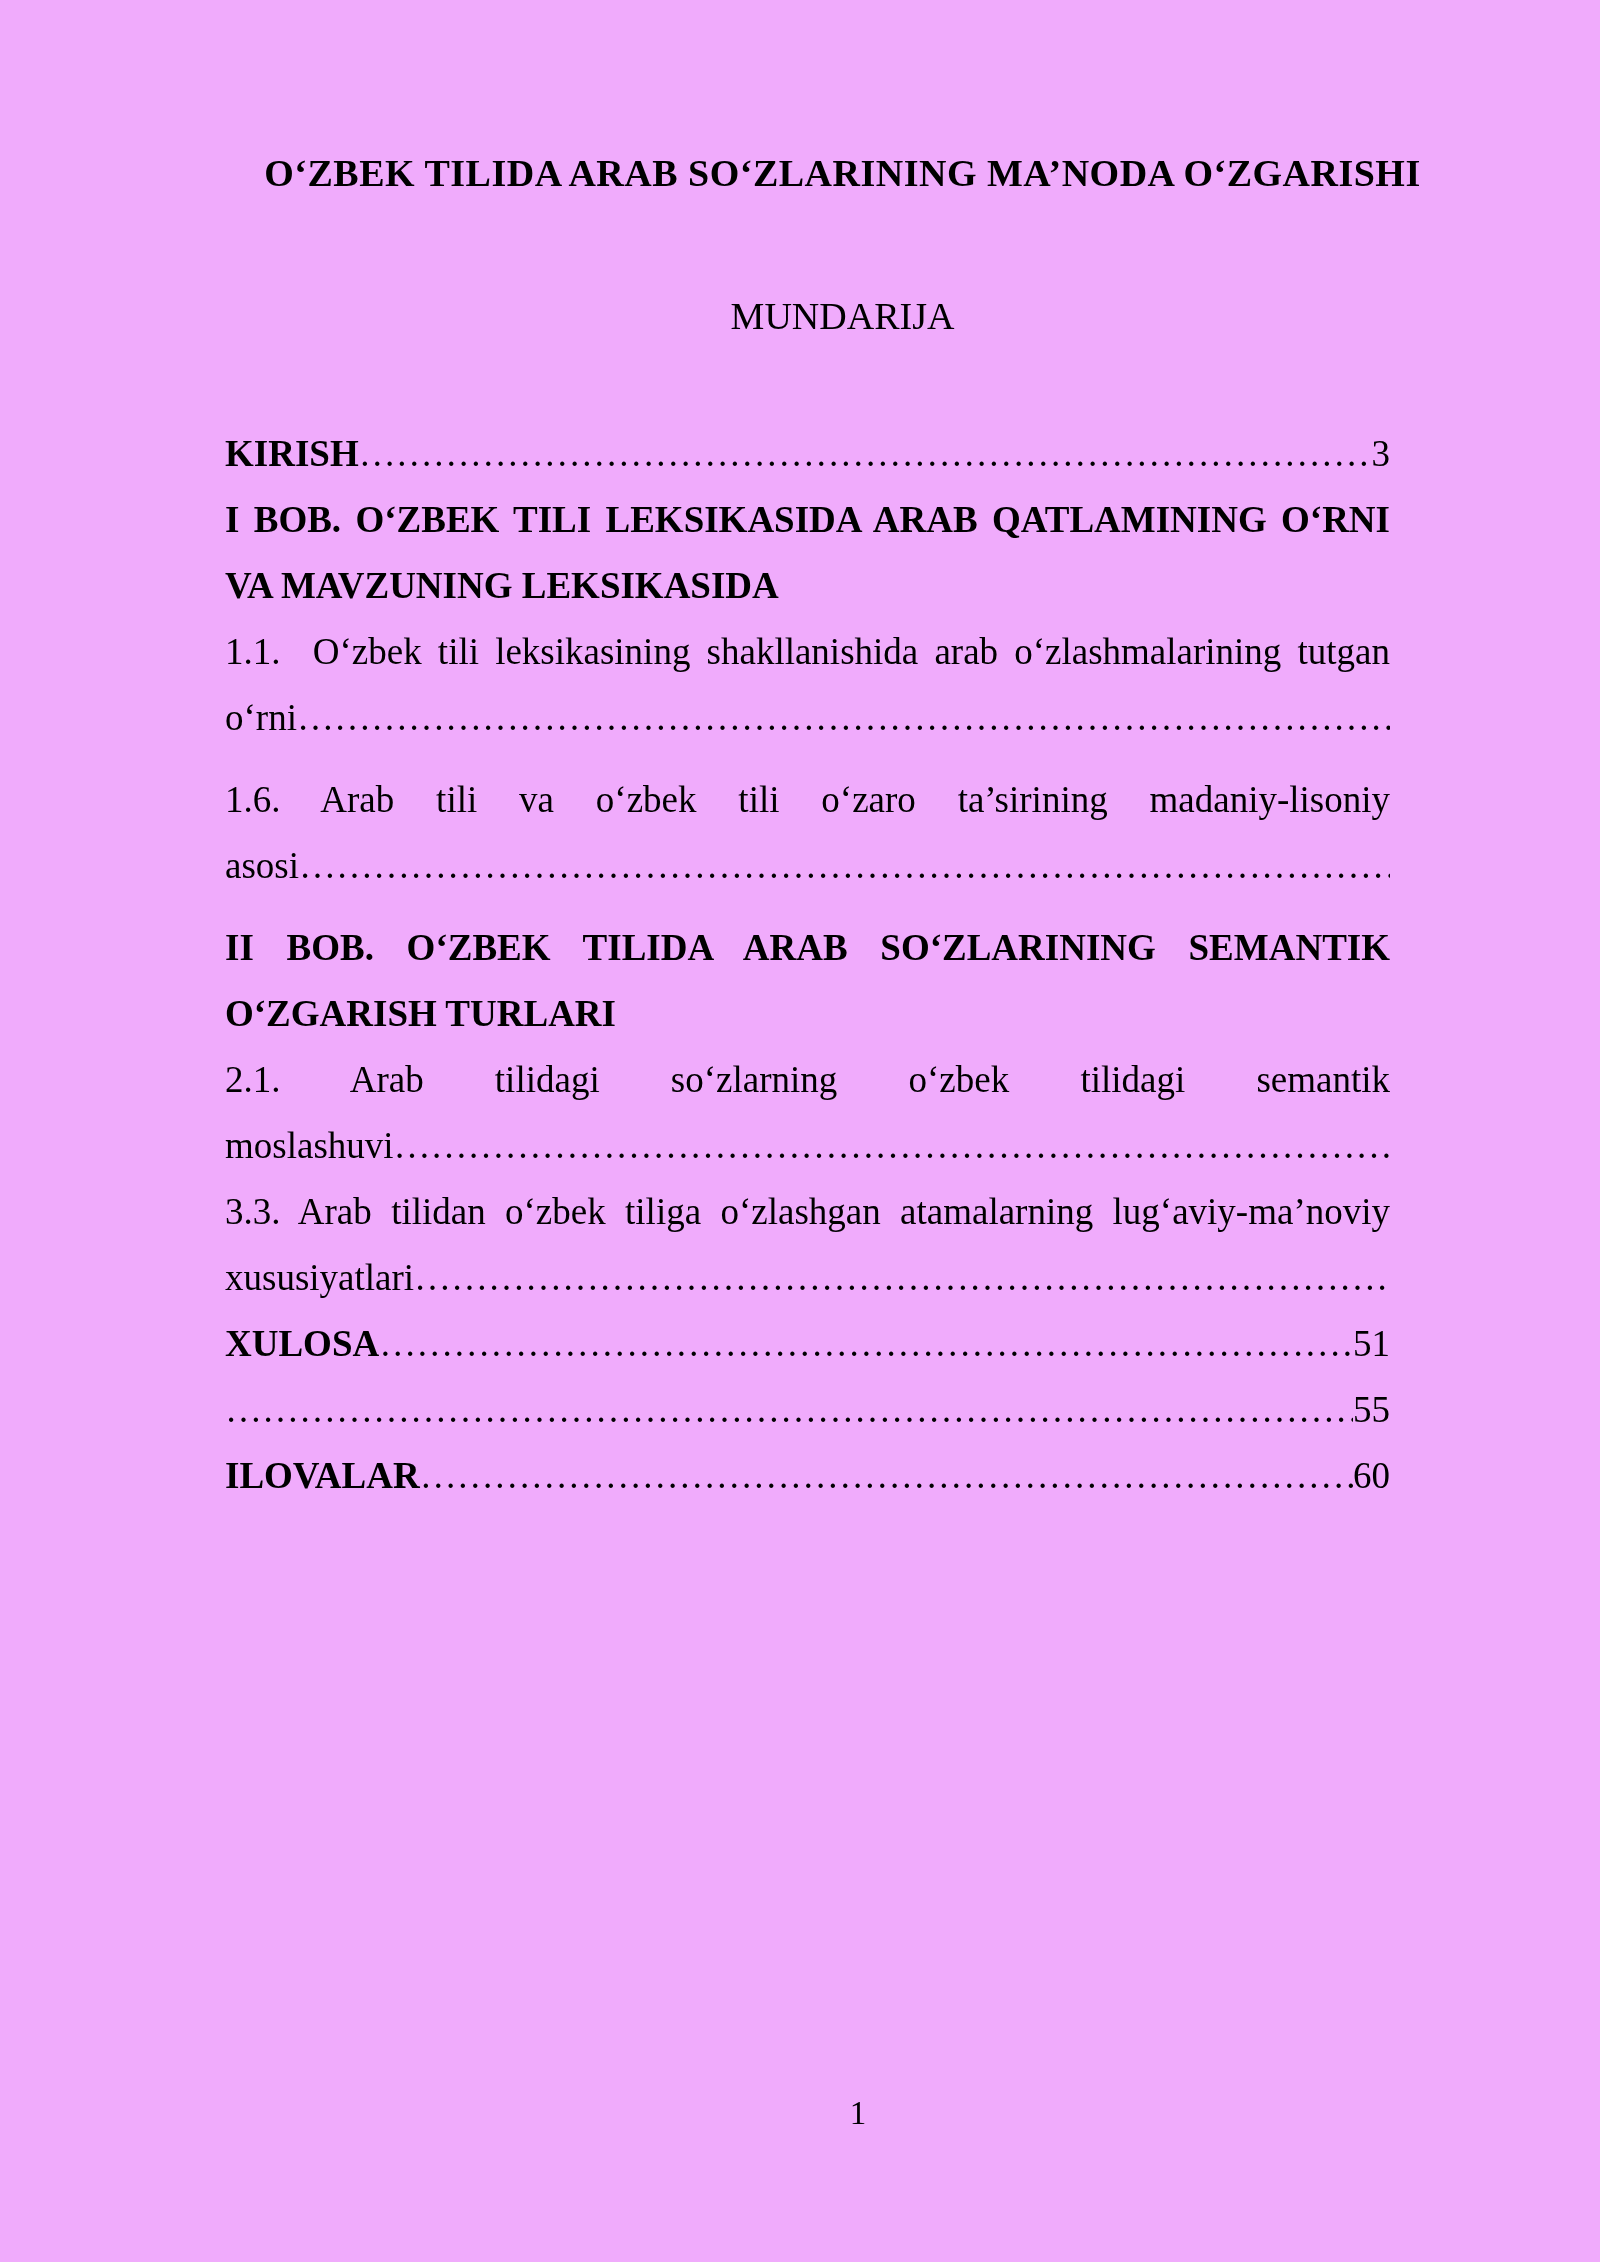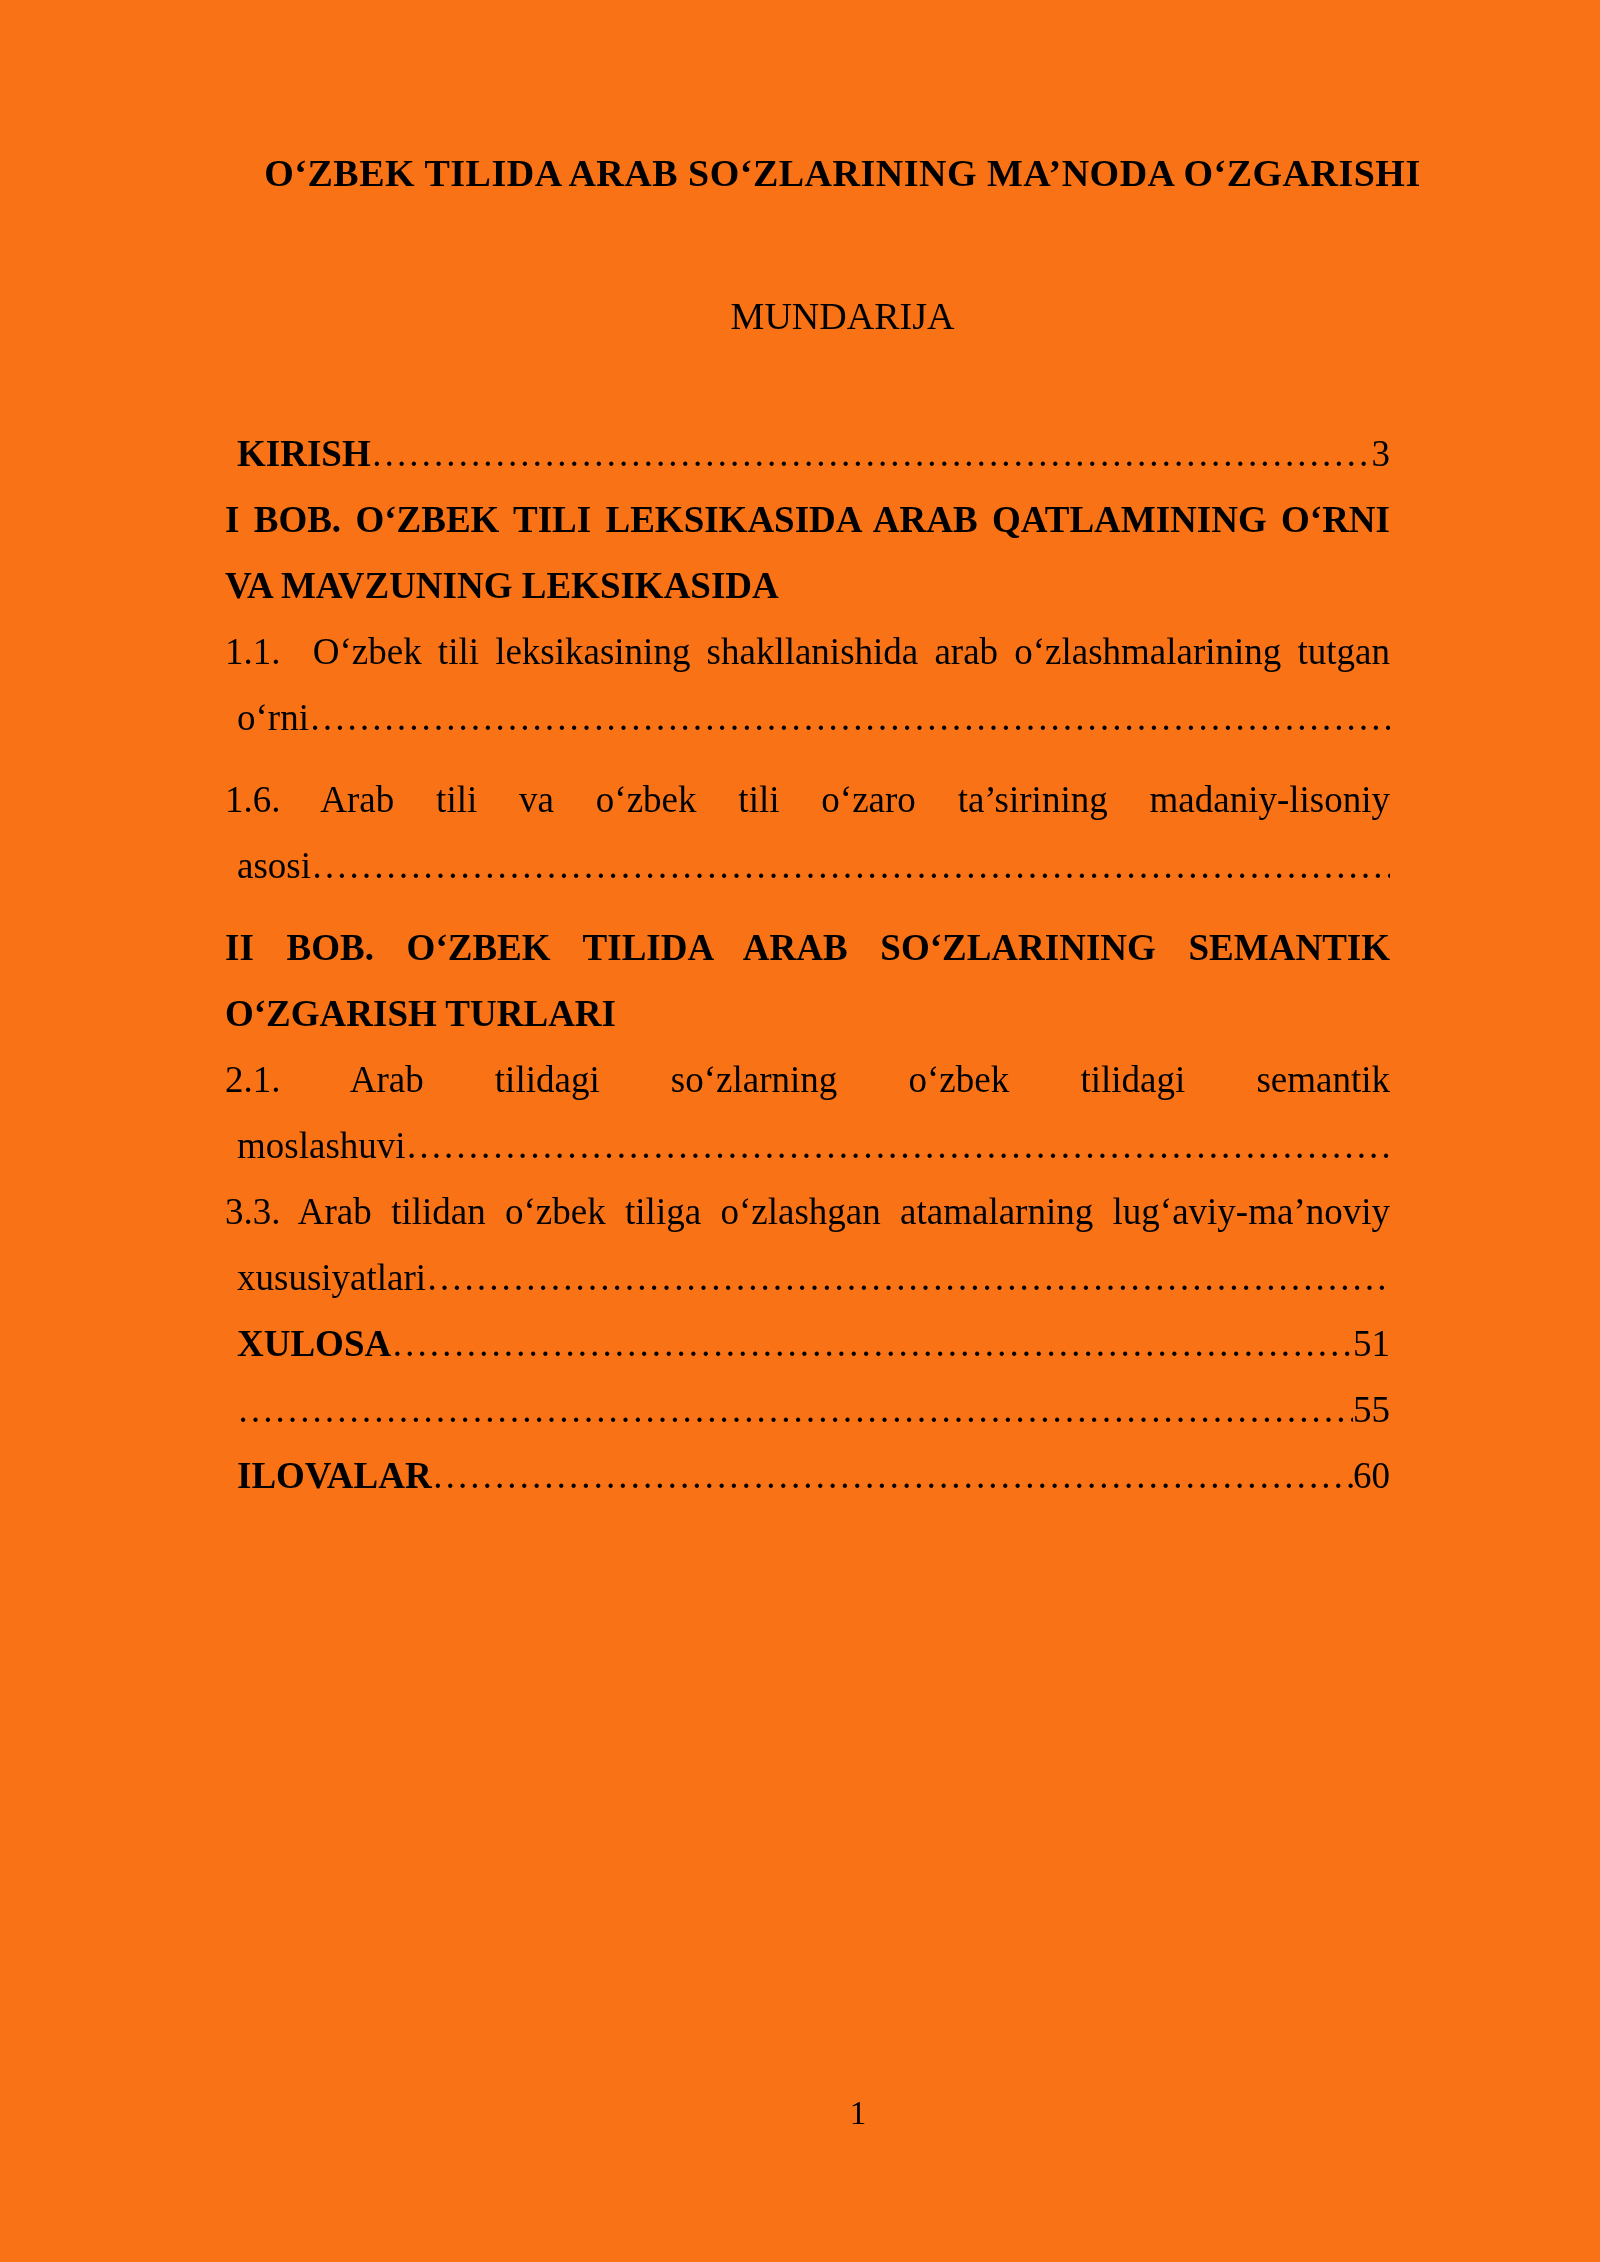--- a/index.html
+++ b/index.html
@@ -4,21 +4,21 @@
 <style>
   html, body {
     margin: 0;
     padding: 0;
     background: #ffffff;
   }
   .page {
     position: relative;
     width: 1600px;
     height: 2262px;
-    background: #f97316;
+    background: #f0abfc;
     color: #000000;
     font-family: "Liberation Serif", "DejaVu Serif", serif;
     overflow: hidden;
   }
   .content {
     position: absolute;
     left: 225px;
     top: 0;
     width: 1165px;
   }
@@ -40,21 +40,20 @@
     transform: translateX(35px);
   }
   .toc {
     margin-top: 72px;
     font-size: 37px;
     line-height: 66px;
   }
   .toc-row {
     display: flex;
     align-items: baseline;
-    margin-left: 12px;
   }
   .toc-row .label { flex: 0 0 auto; }
   .bold { font-weight: 700; }
   .leader {
     flex: 1 1 auto;
     overflow: hidden;
     white-space: nowrap;
     font-weight: 400;
   }
   .pagenum {

